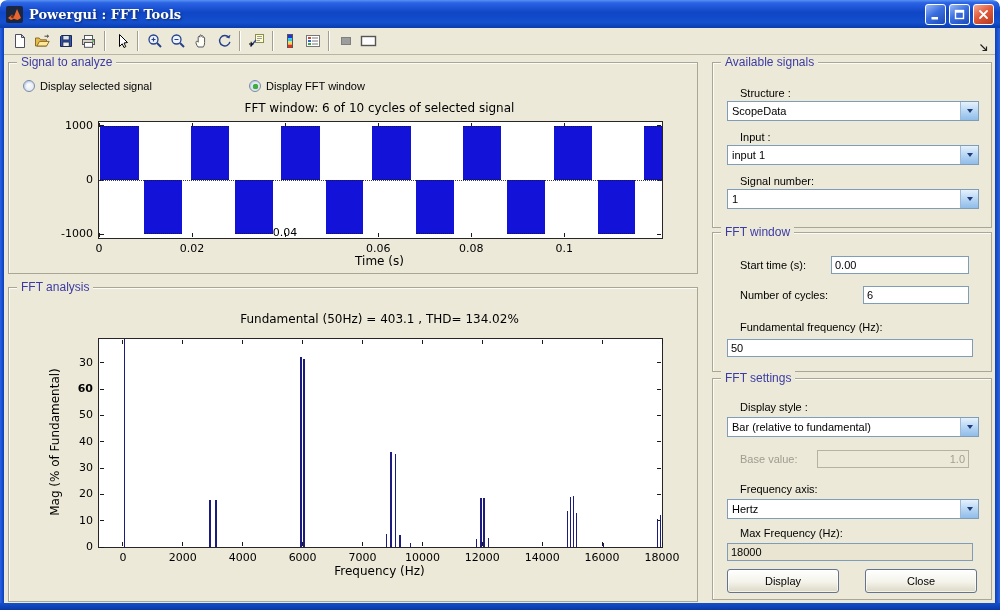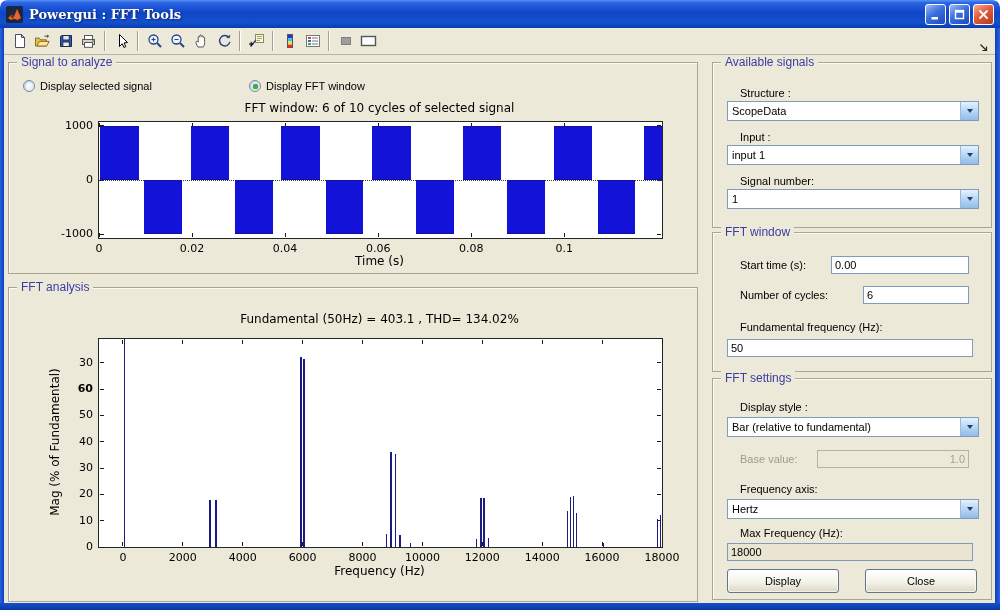--- a/index.html
+++ b/index.html
@@ -214,21 +214,21 @@
     <div class="ptitle" style="left:89px;top:38px;width:563px;">FFT window: 6 of 10 cycles of selected signal</div>
     <div class="plot" id="sig-plot" style="left:89px;top:58px;width:563px;height:116px;">
         <div class="tick" style="left: -0.5px; top: 111px; width: 1px; height: 4px;"></div>
         <div class="tick" style="left: -0.5px; top: 1px; width: 1px; height: 4px;"></div>
         <div class="tlab x" style="left: -30px; top: 120px; width: 60px;">0</div>
         <div class="tick" style="left: 92.5579px; top: 111px; width: 1px; height: 4px;"></div>
         <div class="tick" style="left: 92.5579px; top: 1px; width: 1px; height: 4px;"></div>
         <div class="tlab x" style="left: 63.0579px; top: 120px; width: 60px;">0.02</div>
         <div class="tick" style="left: 185.616px; top: 111px; width: 1px; height: 4px;"></div>
         <div class="tick" style="left: 185.616px; top: 1px; width: 1px; height: 4px;"></div>
-        <div class="tlab x" style="left: 156.116px; top: 120px; width: 60px;">0.04</div>
+        <div class="tlab x" style="left: 156.116px; top: 104px; width: 60px;">0.04</div>
         <div class="tick" style="left: 278.674px; top: 111px; width: 1px; height: 4px;"></div>
         <div class="tick" style="left: 278.674px; top: 1px; width: 1px; height: 4px;"></div>
         <div class="tlab x" style="left: 249.174px; top: 120px; width: 60px;">0.06</div>
         <div class="tick" style="left: 371.731px; top: 111px; width: 1px; height: 4px;"></div>
         <div class="tick" style="left: 371.731px; top: 1px; width: 1px; height: 4px;"></div>
         <div class="tlab x" style="left: 342.231px; top: 120px; width: 60px;">0.08</div>
         <div class="tick" style="left: 464.789px; top: 111px; width: 1px; height: 4px;"></div>
         <div class="tick" style="left: 464.789px; top: 1px; width: 1px; height: 4px;"></div>
         <div class="tlab x" style="left: 435.289px; top: 120px; width: 60px;">0.1</div>
         <div class="tick" style="left: 1px; top: 3.29439px; width: 4px; height: 1px;"></div>
@@ -269,21 +269,21 @@
         <div class="tick" style="left: 83.3511px; top: 1px; width: 1px; height: 4px;"></div>
         <div class="tlab x" style="left: 53.8511px; top: 212px; width: 60px;">2000</div>
         <div class="tick" style="left: 143.245px; top: 203px; width: 1px; height: 4px;"></div>
         <div class="tick" style="left: 143.245px; top: 1px; width: 1px; height: 4px;"></div>
         <div class="tlab x" style="left: 113.745px; top: 212px; width: 60px;">4000</div>
         <div class="tick" style="left: 203.138px; top: 203px; width: 1px; height: 4px;"></div>
         <div class="tick" style="left: 203.138px; top: 1px; width: 1px; height: 4px;"></div>
         <div class="tlab x" style="left: 173.638px; top: 212px; width: 60px;">6000</div>
         <div class="tick" style="left: 263.032px; top: 203px; width: 1px; height: 4px;"></div>
         <div class="tick" style="left: 263.032px; top: 1px; width: 1px; height: 4px;"></div>
-        <div class="tlab x" style="left: 233.532px; top: 212px; width: 60px;">8000</div>
+        <div class="tlab x" style="left: 233.532px; top: 212px; width: 60px;">7000</div>
         <div class="tick" style="left: 322.926px; top: 203px; width: 1px; height: 4px;"></div>
         <div class="tick" style="left: 322.926px; top: 1px; width: 1px; height: 4px;"></div>
         <div class="tlab x" style="left: 293.426px; top: 212px; width: 60px;">10000</div>
         <div class="tick" style="left: 382.819px; top: 203px; width: 1px; height: 4px;"></div>
         <div class="tick" style="left: 382.819px; top: 1px; width: 1px; height: 4px;"></div>
         <div class="tlab x" style="left: 353.319px; top: 212px; width: 60px;">12000</div>
         <div class="tick" style="left: 442.713px; top: 203px; width: 1px; height: 4px;"></div>
         <div class="tick" style="left: 442.713px; top: 1px; width: 1px; height: 4px;"></div>
         <div class="tlab x" style="left: 413.213px; top: 212px; width: 60px;">14000</div>
         <div class="tick" style="left: 502.606px; top: 203px; width: 1px; height: 4px;"></div>

